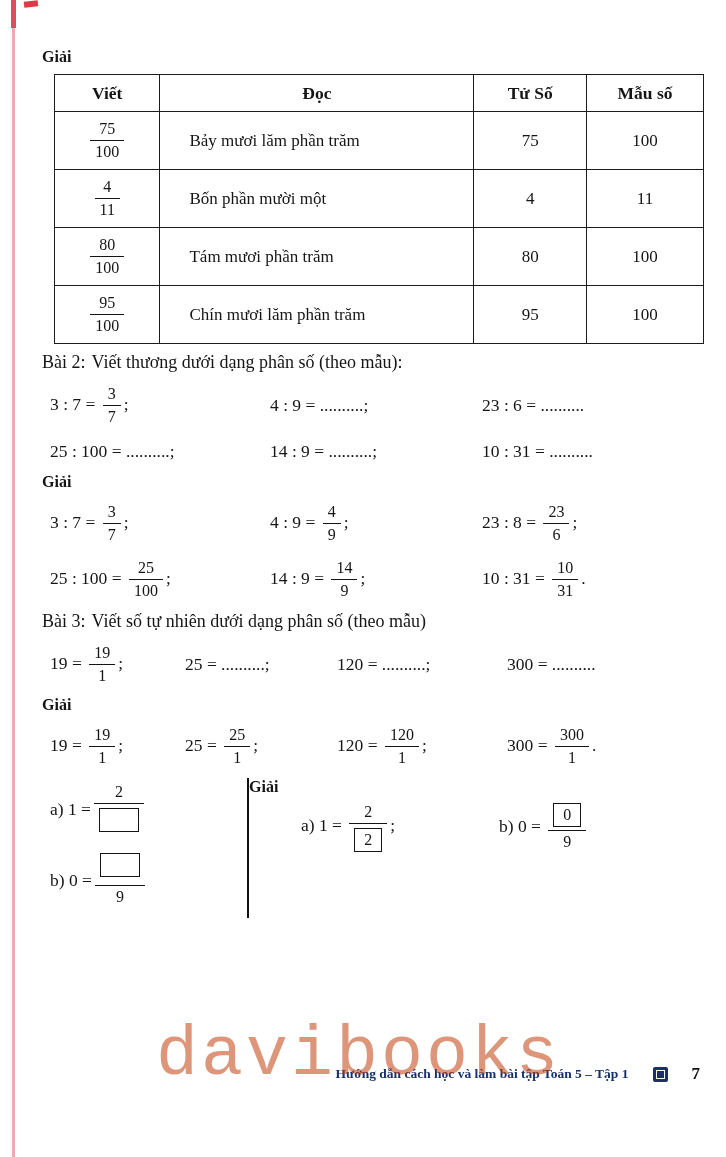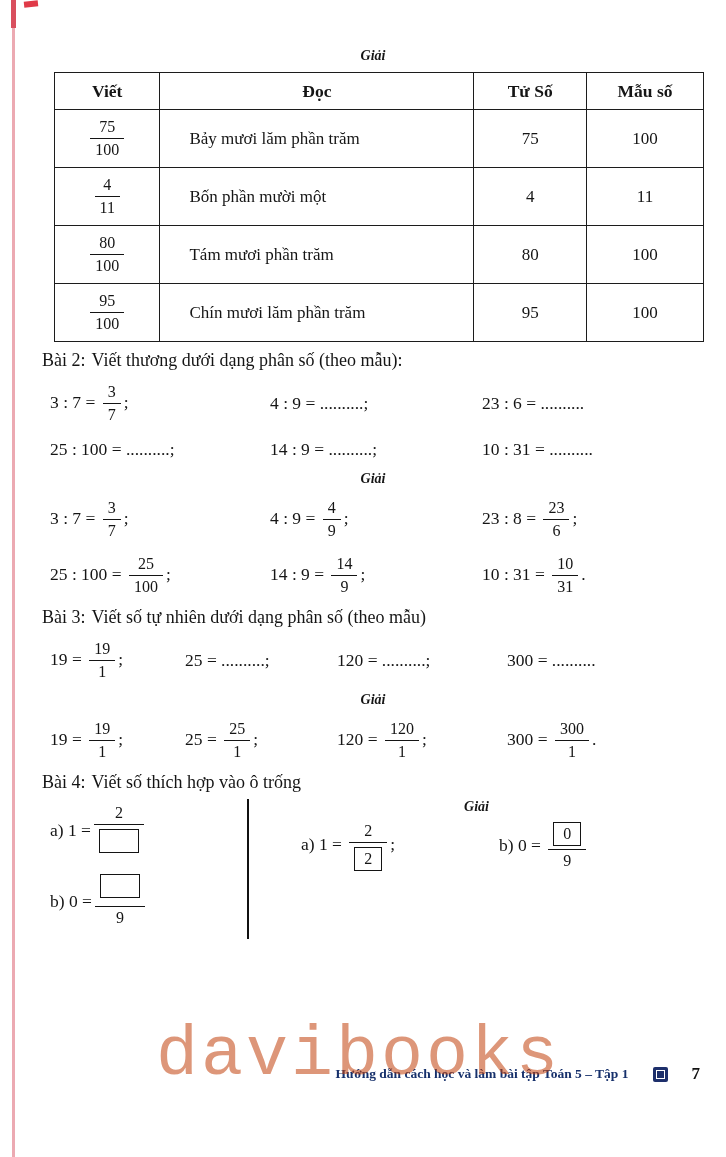--- a/index.html
+++ b/index.html
@@ -13,21 +13,21 @@
   }
   .page { position: absolute; inset: 0; background: #fff; }
 
   
   .edge-line  { position: absolute; left: 12px; top: 0; width: 3px; height: 1157px; background: #ecaab2; }
   .edge-line-top { position: absolute; left: 11px; top: 0; width: 5px; height: 28px; background: #d94f5e; }
   .corner-mark { position: absolute; left: 24px; top: 1px; width: 14px; height: 6px; background: #e03a48; transform: rotate(-6deg); }
 
   .content { position: absolute; left: 42px; top: 40px; width: 662px; }
 
-  .giai { font-weight: bold; font-style: italic; font-size: 14px; text-align: center; margin: 8px 0 6px; }
+  .giai { font-weight: bold; font-size: 16px; text-align: left; margin: 8px 0 6px; }
 
   
   .ftable { border-collapse: collapse; margin: 8px 0 4px 12px; }
   .ftable th, .ftable td { border: 1.6px solid #1c1c1c; }
   .ftable th { font-size: 17.5px; height: 32px; text-align: center; font-weight: bold; padding: 2px 8px; }
   .ftable td { font-size: 17px; height: 55px; }
   .col-viet { width: 92px; }
   .col-doc  { width: 312px; }
   .col-tu   { width: 100px; }
   .col-mau  { width: 104px; }
@@ -218,23 +218,20 @@
       <span class="c3"><span>120 = </span><span class="frac">
             <span class="fnum">120</span>
             <span class="fden">1</span>
           </span><span>;</span></span>
       <span class="c4"><span>300 = </span><span class="frac">
             <span class="fnum">300</span>
             <span class="fden">1</span>
           </span><span>.</span></span>
     </div>
 
-    <div class="sec-title">
-      <span class="sec-label">Bài 4:</span><span>Viết số thích hợp vào ô trống</span>
-    </div>
 
     <div class="bai4">
       <div class="bai4-left">
         <div class="eq">
           <span>a) 1 = </span>
             <span class="frac">
               <span class="fnum">2</span>
               <span class="fden"><span class="box empty"></span></span>
             </span>
         </div>

